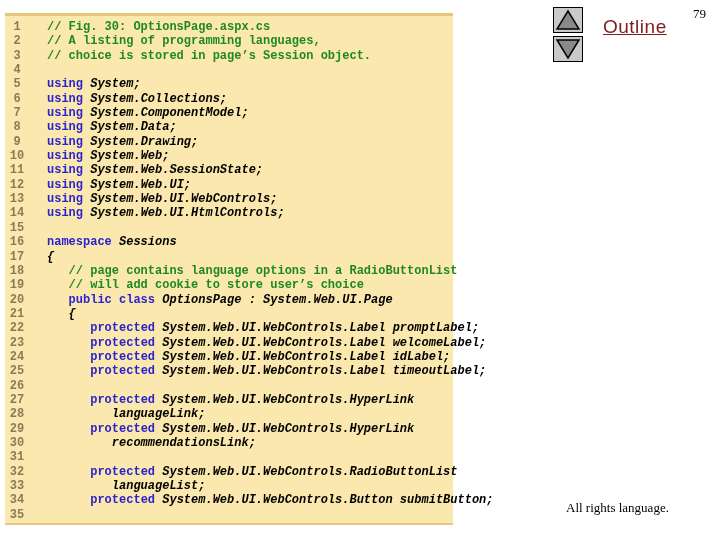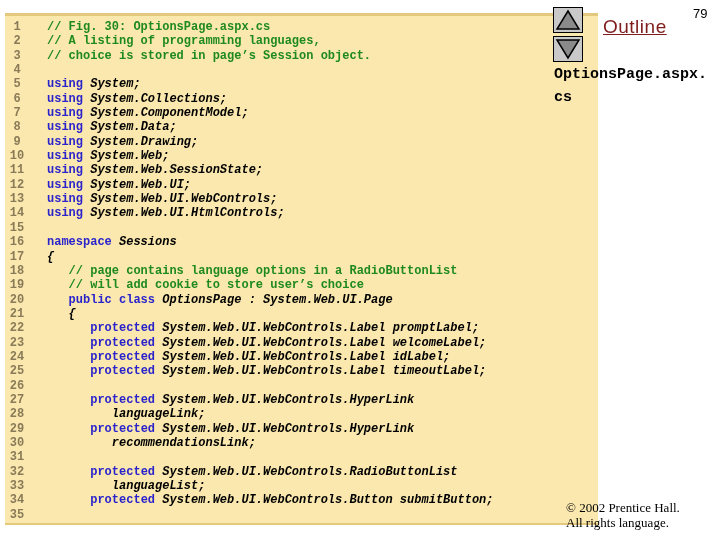--- a/index.html
+++ b/index.html
@@ -10,21 +10,21 @@
     background: #ffffff;
     overflow: hidden;
     font-family: "Liberation Sans", sans-serif;
   }
 
   
   .code-panel {
     position: absolute;
     left: 5px;
     top: 13px;
-    width: 593px;
+    width: 448px;
     height: 512px;
     box-sizing: border-box;
     background: var(--panel-bg, #FBE8AE);
     border-top: 3px solid var(--panel-edge, #E3C87E);
     border-bottom: 2px solid var(--panel-edge, #E3C87E);
   }
   pre.code {
     margin: 0;
     padding: 4px 0 0 3px;
     font-family: "Liberation Mono", "DejaVu Sans Mono", monospace;
@@ -58,21 +58,21 @@
     cursor: pointer;
     line-height: 0;
   }
   .nav-btn svg { display: block; margin: 0 auto; }
 
   
   .page-number {
     position: absolute;
     left: 693px;
     top: 6px;
-    font-family: Liberation Sans, sans-serif;
+    font-family: Liberation Serif, serif;
     font-size: 13px;
     color: #000;
   }
   .outline {
     position: absolute;
     left: 603px;
     top: 16px;
     font-family: "Liberation Sans", sans-serif;
     font-size: 19px;
     color: #7f1d1d;
@@ -120,20 +120,18 @@
       <svg width="28" height="24" viewBox="0 0 28 24">
         <polygon points="3,3 25,3 14,21" class="arrow" stroke="#000" stroke-width="1.5" fill="#8A8A8A"></polygon>
       </svg>
     </button>
   </div>
 
   <div class="page-number">79</div>
 
   <div class="outline">Outline</div>
 
-  <div class="file-title">OptionsPage.aspx.cs</div>
 
   <div class="copyright">
-    <div>© 2002 Prentice Hall.</div>
     <div>All rights language.</div>
   </div>
 
 </div>
 
 </body></html>

